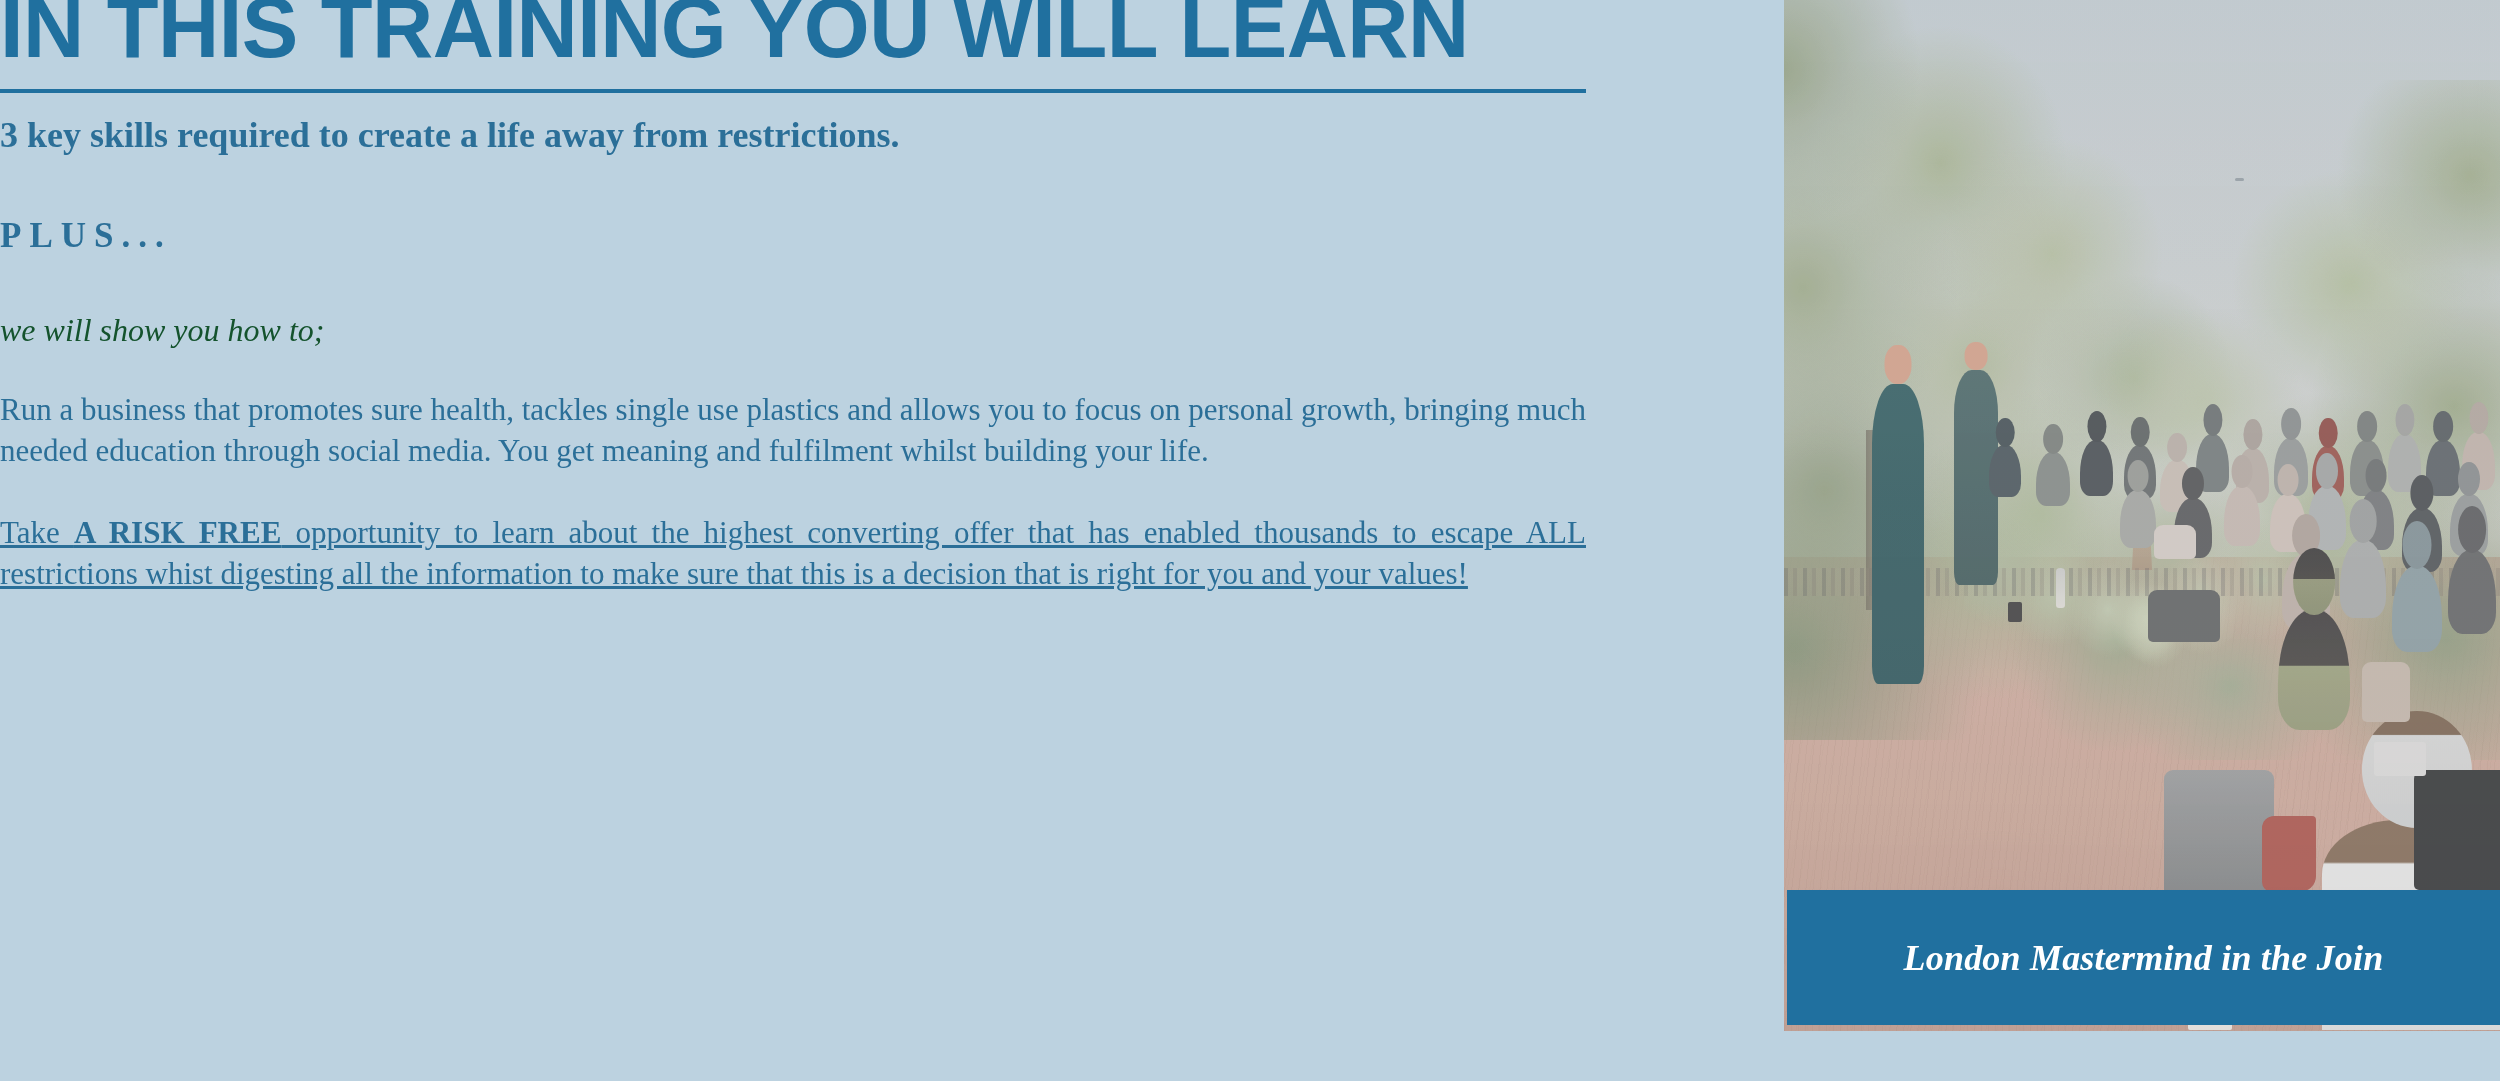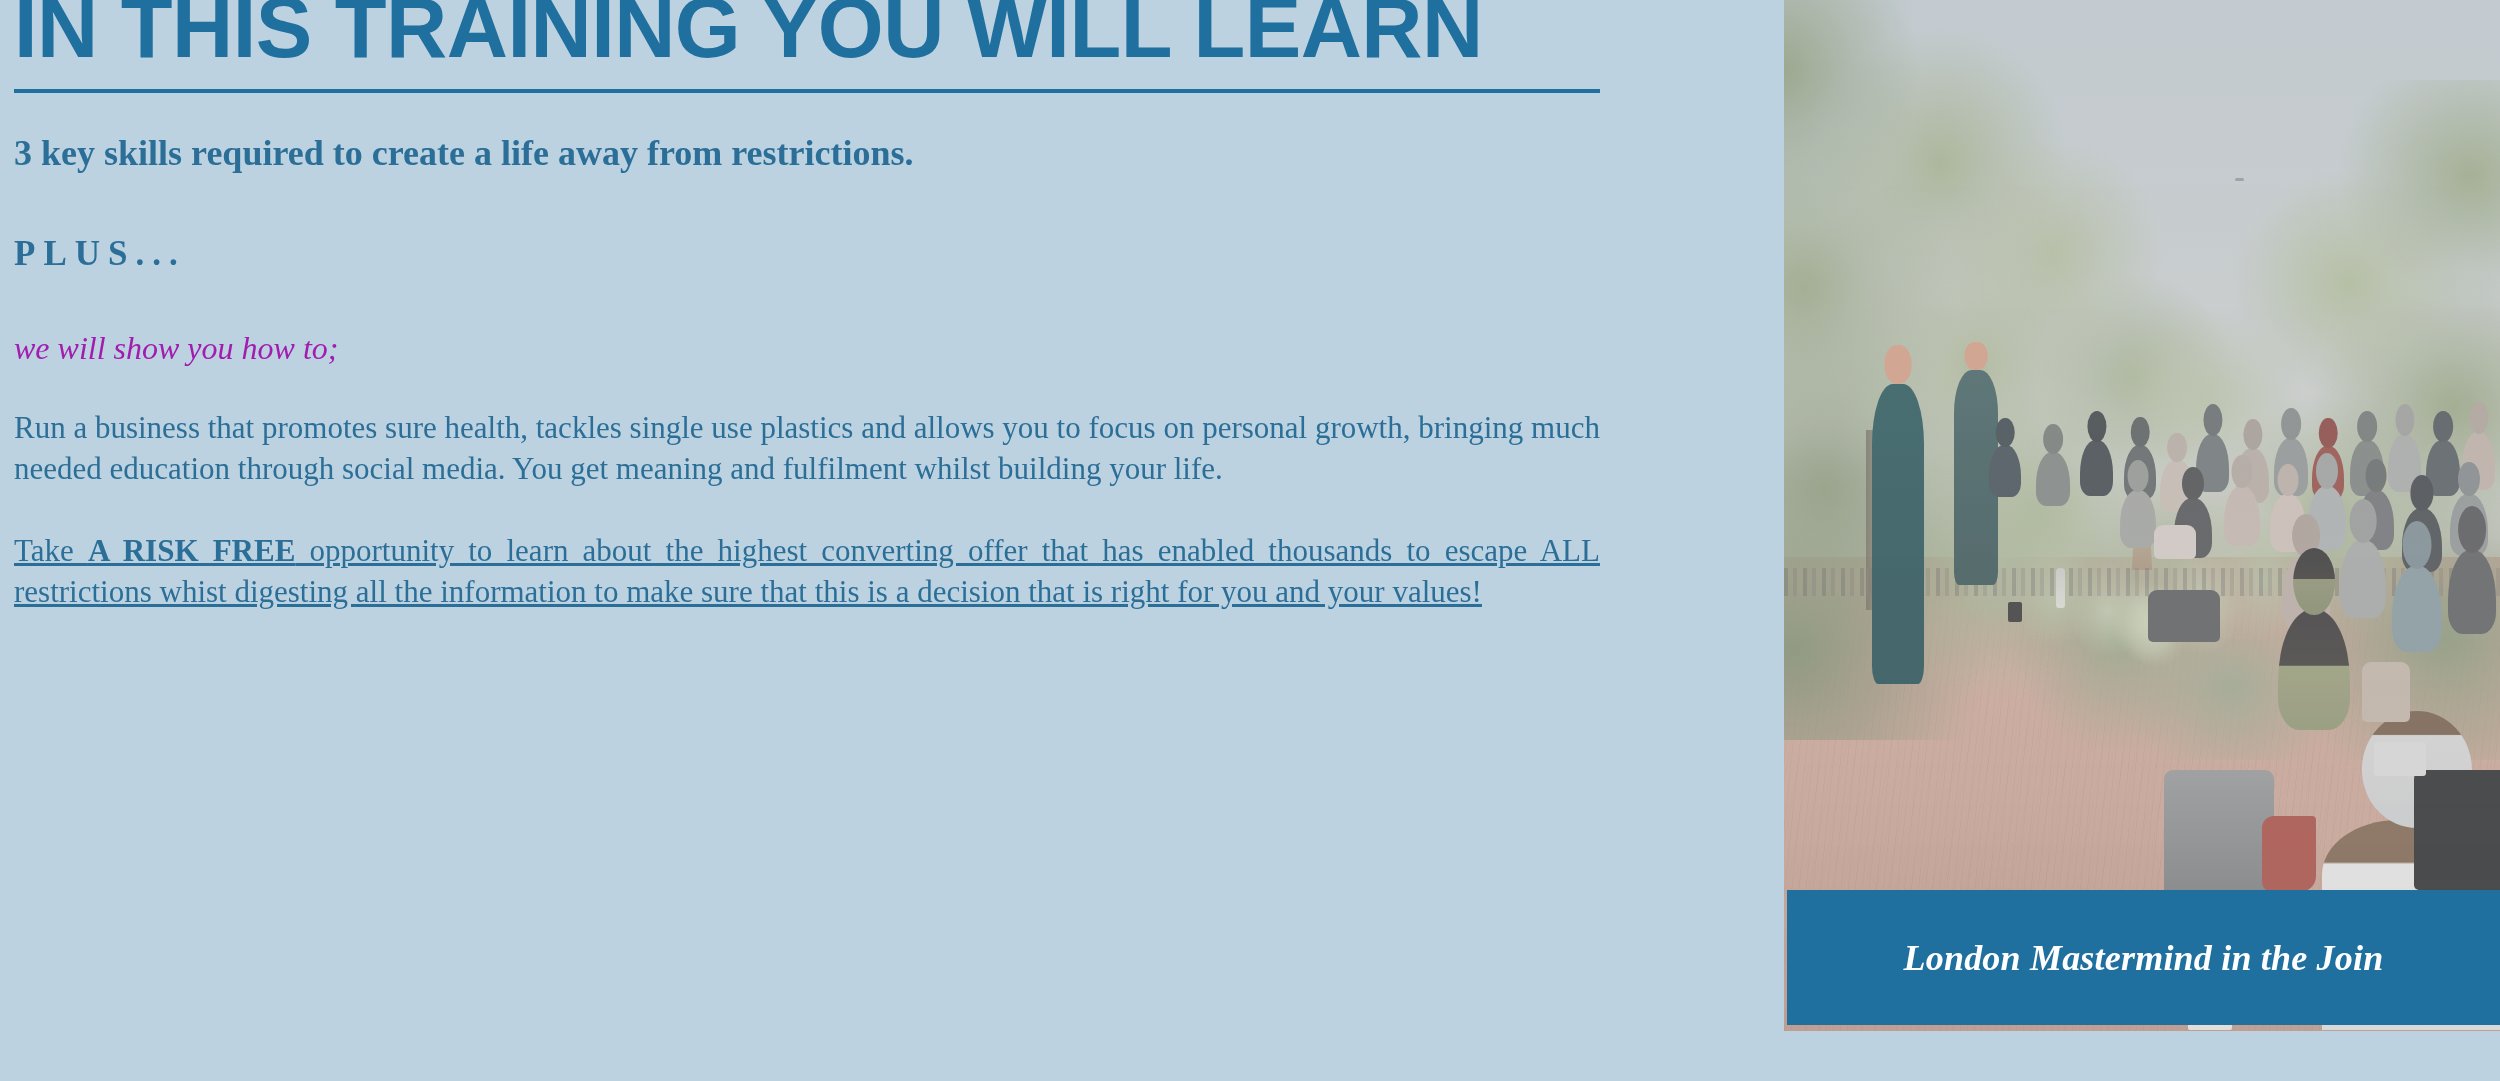--- a/index.html
+++ b/index.html
@@ -12,21 +12,21 @@
   }
 
   body {
     font-family: "Liberation Serif", serif;
     position: relative;
   }
 
   
   .content-column {
     position: absolute;
-    left: 14px;
+    left: 0;
     top: 0;
     width: 1588px;
     height: 788px;
     padding-right: 2px;
   }
 
   .headline {
     font-family: "Liberation Sans", sans-serif;
     font-weight: bold;
     font-size: 86px;
@@ -45,37 +45,37 @@
     background: #20709f;
     margin-top: 22px;
   }
 
   .subhead {
     font-family: "Liberation Serif", serif;
     font-weight: bold;
     font-size: 36px;
     line-height: 1.25;
     color: #2b6f98;
-    margin-top: 38px;
+    margin-top: 20px;
   }
 
   .plus-line {
     font-family: "Liberation Serif", serif;
     font-weight: bold;
     font-size: 35px;
     letter-spacing: 8px;
     color: #2b6f98;
     margin-top: 58px;
   }
 
   .lead-italic {
     font-family: "Liberation Serif", serif;
     font-style: italic;
     font-size: 32px;
-    color: #a21caf;
+    color: #14532d;
     margin-top: 56px;
   }
 
   .body-para {
     font-family: "Liberation Serif", serif;
     font-size: 31px;
     line-height: 1.33;
     color: #2b6f98;
     margin-top: 40px;
     width: 1586px;

